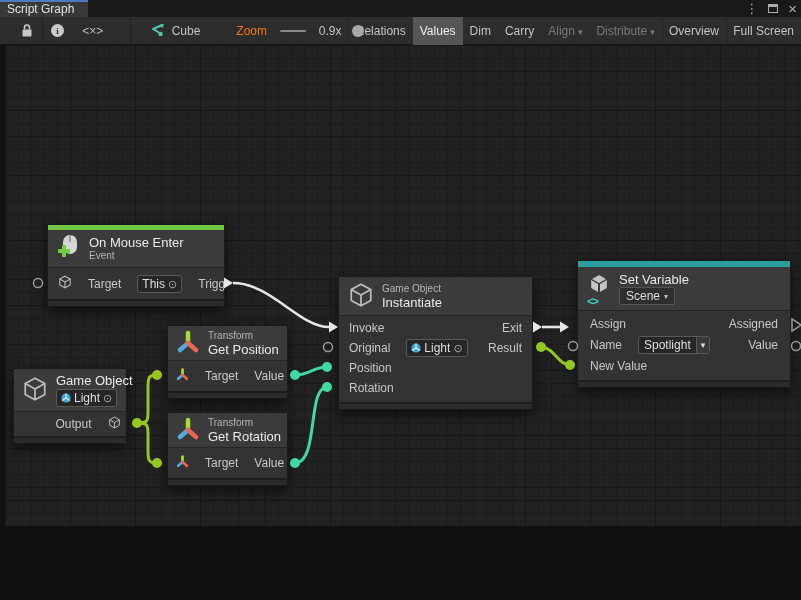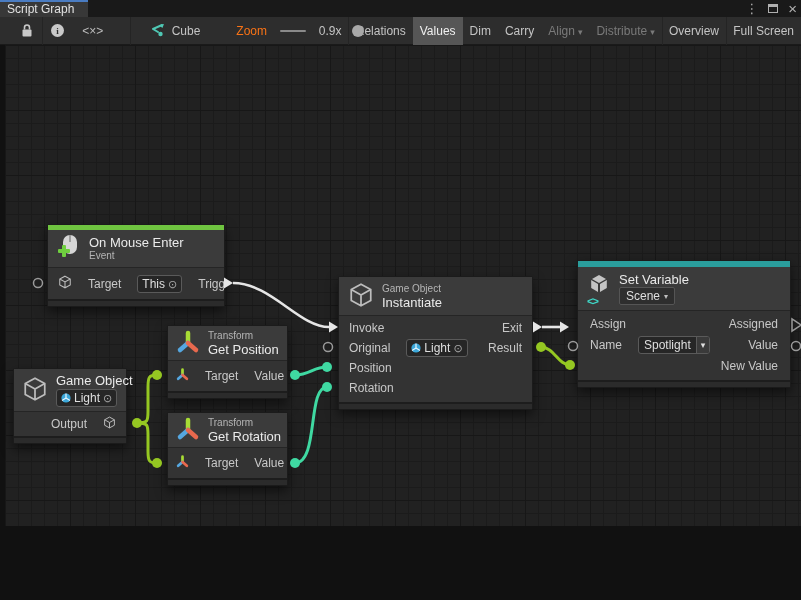--- a/index.html
+++ b/index.html
@@ -224,21 +224,21 @@
           <span class="chip" style="margin-top:1px;">
             <svg width="10" height="10" viewBox="0 0 10 10">
                 <circle cx="5" cy="5" r="4.6" fill="#3BA7D9"></circle>
                 <path d="M5 5 L5 0.5 M5 5 L1 7.5 M5 5 L9 7.5" stroke="#E8F6FF" stroke-width="1.2"></path>
               </svg>
             <span>Light</span>
             <span class="picker">⊙</span>
           </span>
         </span>
       </div>
-      <div class="nrow" style="height:24px; justify-content:flex-end;margin-left:36px;">
+      <div class="nrow" style="height:24px; justify-content:center;margin-left:36px;">
         <span class="plabel">Output</span>
         <span>
           <svg width="13" height="13" viewBox="0 0 24 24">
               <path d="M12 2 L21 7 L21 17 L12 22 L3 17 L3 7 Z M3 7 L12 12 L21 7 M12 12 L12 22" fill="none" stroke="#BDBDBD" stroke-width="1.8"></path>
             </svg>
         </span>
       </div>
       <div class="nfooter"></div>
     </div>
 
@@ -306,21 +306,21 @@
           <span class="rlabel">Assigned</span>
         </div>
         <div class="nrow" style="height:21px; padding:0 12px;">
           <span class="plabel">Name</span>
           <span class="dd">
             <span class="dd-text">Spotlight</span>
             <span class="dd-arrow">▾</span>
           </span>
           <span class="rlabel">Value</span>
         </div>
-        <div class="nrow" style="height:21px; padding:0 12px;justify-content:flex-end;">
+        <div class="nrow" style="height:21px; padding:0 12px;">
           <span class="plabel">New Value</span>
         </div>
       </div>
       <div class="nfooter"></div>
     </div>
 
     <svg class="wires" width="801" height="555">
 
       <circle cx="33" cy="238" r="4.5" fill="none" stroke="#9A9A9A" stroke-width="1.5"></circle>
       <circle cx="323" cy="302" r="4.5" fill="none" stroke="#9A9A9A" stroke-width="1.5"></circle>

